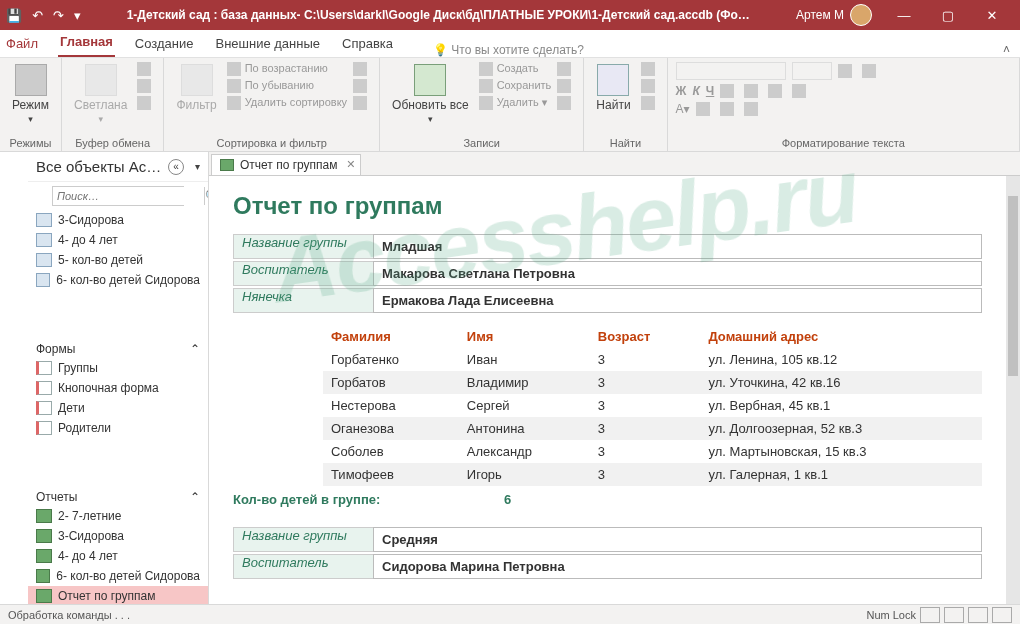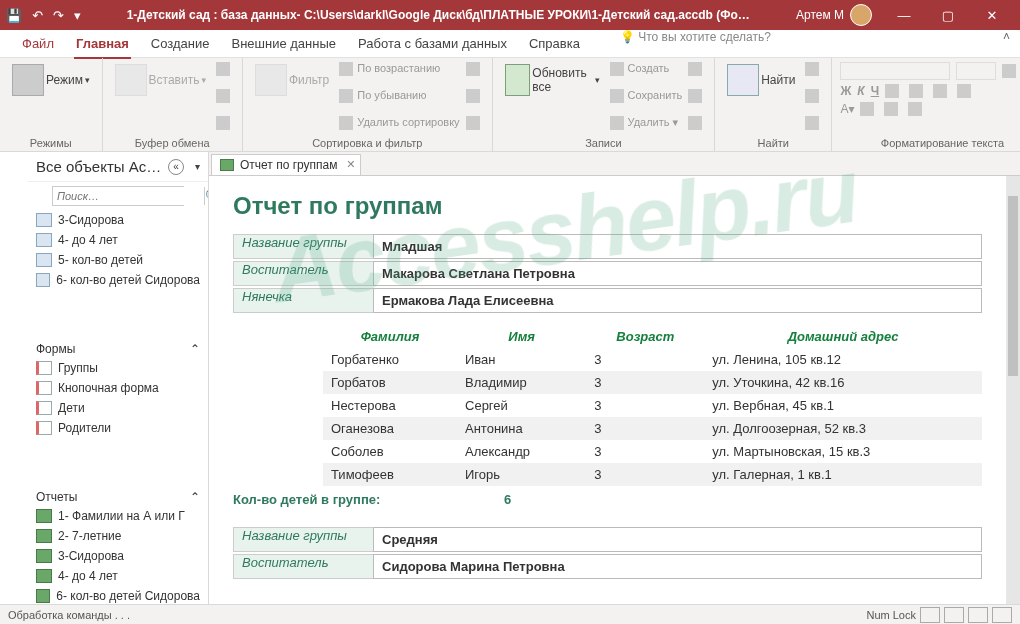--- a/index.html
+++ b/index.html
@@ -9,37 +9,37 @@
 .titlebar { height: 30px; background: #a4373a; color: #fff; display: flex; align-items: center; padding: 0 6px; font-size: 12px; }
 .titlebar .qat { display: flex; gap: 10px; align-items: center; }
 .titlebar .qat span { color: #fff; font-size: 13px; }
 .titlebar .apptitle { flex: 1; text-align: center; overflow: hidden; white-space: nowrap; text-overflow: ellipsis; padding: 0 10px; font-weight: bold; }
 .titlebar .user { display: flex; align-items: center; gap: 6px; }
 .avatar { width: 22px; height: 22px; border-radius: 50%; background: #d9a66a; border: 1px solid #fff; }
 .winbtns { display: flex; gap: 0; margin-left: 10px; }
 .winbtn { width: 44px; height: 30px; display: flex; align-items: center; justify-content: center; color: #fff; font-size: 13px; }
 
 
-.ribbon-tabs { height: 28px; background: #fff; border-bottom: 1px solid #e1e1e1; display: flex; align-items: flex-start; padding-left: 20px; gap: 18px; }
+.ribbon-tabs { height: 28px; background: #fff; border-bottom: 1px solid #e1e1e1; display: flex; align-items: flex-end; padding-left: 4px; gap: 18px; }
 .ribbon-tabs .tab { padding: 6px 2px; cursor: pointer; color: #444; font-size: 13px; }
 .ribbon-tabs .tab.file { color: #a4373a; }
 .ribbon-tabs .tab.active { color: #a4373a; border-bottom: 2px solid #a4373a; font-weight: 600; }
 .ribbon-tabs .tell { margin-left: 20px; color: #888; flex:1;}
 .ribbon-tabs .collapse { margin-left: auto; margin-right: 10px; color: #666; }
 
 
 .ribbon { height: 94px; background: #f3f2f1; border-bottom: 1px solid #d9d9d9; display: flex; }
 .group { border-right: 1px solid #d9d9d9; padding: 4px 8px 2px 8px; display: flex; flex-direction: column; }
 .group .tools { flex: 1; display: flex; align-items: flex-start; gap: 6px; }
 .group .label { font-size: 11px; color: #666; text-align: center; padding-top: 2px; }
-.bigbtn { display: flex; align-items: center; gap: 2px; color: #444; padding: 2px 4px; justify-content: space-between; }
+.bigbtn { display: flex; flex-direction: column; align-items: center; gap: 2px; color: #444; padding: 2px 4px; justify-content: space-between; }
 .bigbtn .ic { width: 32px; height: 32px; background: #ccc; border: 1px solid #aaa; }
 .bigbtn.dim { color: #aaa; }
 .bigbtn.dim .ic { background: #e8e8e8; border-color: #ddd; }
-.stack { display: flex; flex-direction: column; gap: 13px; font-size: 11px; color: #999; }
+.stack { display: flex; flex-direction: column; gap: 3px; font-size: 11px; color: #999; }
 .stack span { white-space: nowrap; }
 .smic { display:inline-block; width:14px; height:14px; background:#ccc; vertical-align:middle; margin-right:4px;}
 .fmt-stack{ display:flex; flex-direction:column; gap:4px; color:#999;}
 .fmt-row{ display:flex; gap:6px; align-items:center;}
 
 
 .body { display: flex; height: calc(624px - 30px - 28px - 94px - 20px); }
 .nav { width: 209px; border-right: 1px solid #d9d9d9; background: #fff; display: flex; flex-direction: column; overflow:hidden;padding-left:28px;}
 .nav-head { padding: 6px 8px; display: flex; align-items: center; justify-content: space-between; border-bottom:1px solid #eee;}
 .nav-head h3 { font-size: 15px; font-weight: 400; color: #333; white-space:nowrap; overflow:hidden; text-overflow:ellipsis;}
@@ -61,21 +61,21 @@
 .doctab { background:#fff; border:1px solid #ccc; border-bottom:none; padding:3px 22px 3px 8px; font-size:12px; color:#333; position:relative; display:flex; align-items:center; gap:6px;}
 .doctab .x { position:absolute; right:4px; top:3px; color:#888; font-size:11px; cursor:pointer;}
 .report { flex:1; background:#fff; margin:0; overflow:auto; padding:16px 24px 24px 24px; position:relative; border-right:14px solid #e6e6e6;}
 .scrollbar-v{ position:absolute; right:0; top:24px; bottom:0; width:14px; background:#e6e6e6;}
 .scrollbar-v .thumb{ position:absolute; left:2px; right:2px; top:20px; height:180px; background:#c0c0c0;}
 .report h1 { color:#2f7a5e; font-size:24px; font-weight:600; margin-bottom:14px;}
 .kv-row { display:flex; margin-bottom:2px;}
 .kv-row .k { width:140px; background:#e8f3ee; color:#2f7a5e; font-style:italic; padding:0 8px; border:1px solid #ccc; border-right:none; font-size:13px;}
 .kv-row .v { flex:1; background:#fff; border:1px solid #bbb; padding:4px 8px; font-size:13px; color:#333; font-weight:600;}
 .tbl { margin:12px 0 4px 90px; width: calc(100% - 90px); border-collapse:collapse; font-size:13px;}
-.tbl th { text-align:center; color:#15803d; font-style:italic; font-weight:600; padding:4px 8px;}
+.tbl th { text-align:left; color:#c2410c; font-weight:600; padding:4px 8px;}
 .tbl td { padding:4px 8px; color:#333;}
 .tbl tr.alt td { background:#f1f1f1;}
 .count-row { color:#2f7a5e; font-weight:600; font-size:13px; margin-left:0; margin-top:6px;}
 .count-row .num { color:#2f7a5e; margin-left:120px; display:inline-block;}
 
 .statusbar { height:20px; background:#f3f2f1; border-top:1px solid #d9d9d9; display:flex; align-items:center; padding:0 8px; font-size:11px; color:#555;}
 .statusbar .sp { flex:1;}
 .sb-ic{ width:20px; height:16px; border:1px solid #aaa; margin-left:4px; display:inline-block;}
 
 
@@ -103,42 +103,41 @@
     <div class="winbtn">▢</div>
     <div class="winbtn">✕</div>
   </div>
 </div>
 
 <div class="ribbon-tabs">
   <div class="tab file">Файл</div>
   <div class="tab active">Главная</div>
   <div class="tab">Создание</div>
   <div class="tab">Внешние данные</div>
-  <div class="tab">Работа с базами данных</div>
   <div class="tab">Справка</div>
   <div class="tell">💡 <span>Что вы хотите сделать?</span></div>
   <div class="collapse">˄</div>
 </div>
 
 <div class="ribbon">
   <div class="group">
     <div class="tools">
       <div class="bigbtn">
         <div class="ic"></div>
         <span>Режим</span>
           <span style="font-size:9px;">▾</span>
       </div>
     </div>
     <div class="label">Режимы</div>
   </div>
   <div class="group">
     <div class="tools">
       <div class="bigbtn dim">
         <div class="ic"></div>
-        <span>Вставить</span>
+        <span>Светлана</span>
           <span style="font-size:9px;">▾</span>
       </div>
       <div class="stack">
         <span><span class="smic"></span></span>
         <span><span class="smic"></span></span>
         <span><span class="smic"></span></span>
       </div>
     </div>
     <div class="label">Буфер обмена</div>
   </div>
@@ -270,24 +269,20 @@
           <span class="obj-ic f"></span>
           <span>Дети</span>
         </div>
       <div class="nav-item">
           <span class="obj-ic f"></span>
           <span>Родители</span>
         </div>
       <div class="nav-cat">
           <span>Отчеты</span>
           <span>⌃</span>
-        </div>
-      <div class="nav-item">
-          <span class="obj-ic r"></span>
-          <span>1- Фамилии на А или Г</span>
         </div>
       <div class="nav-item">
           <span class="obj-ic r"></span>
           <span>2- 7-летние</span>
         </div>
       <div class="nav-item">
           <span class="obj-ic r"></span>
           <span>3-Сидорова</span>
         </div>
       <div class="nav-item">

